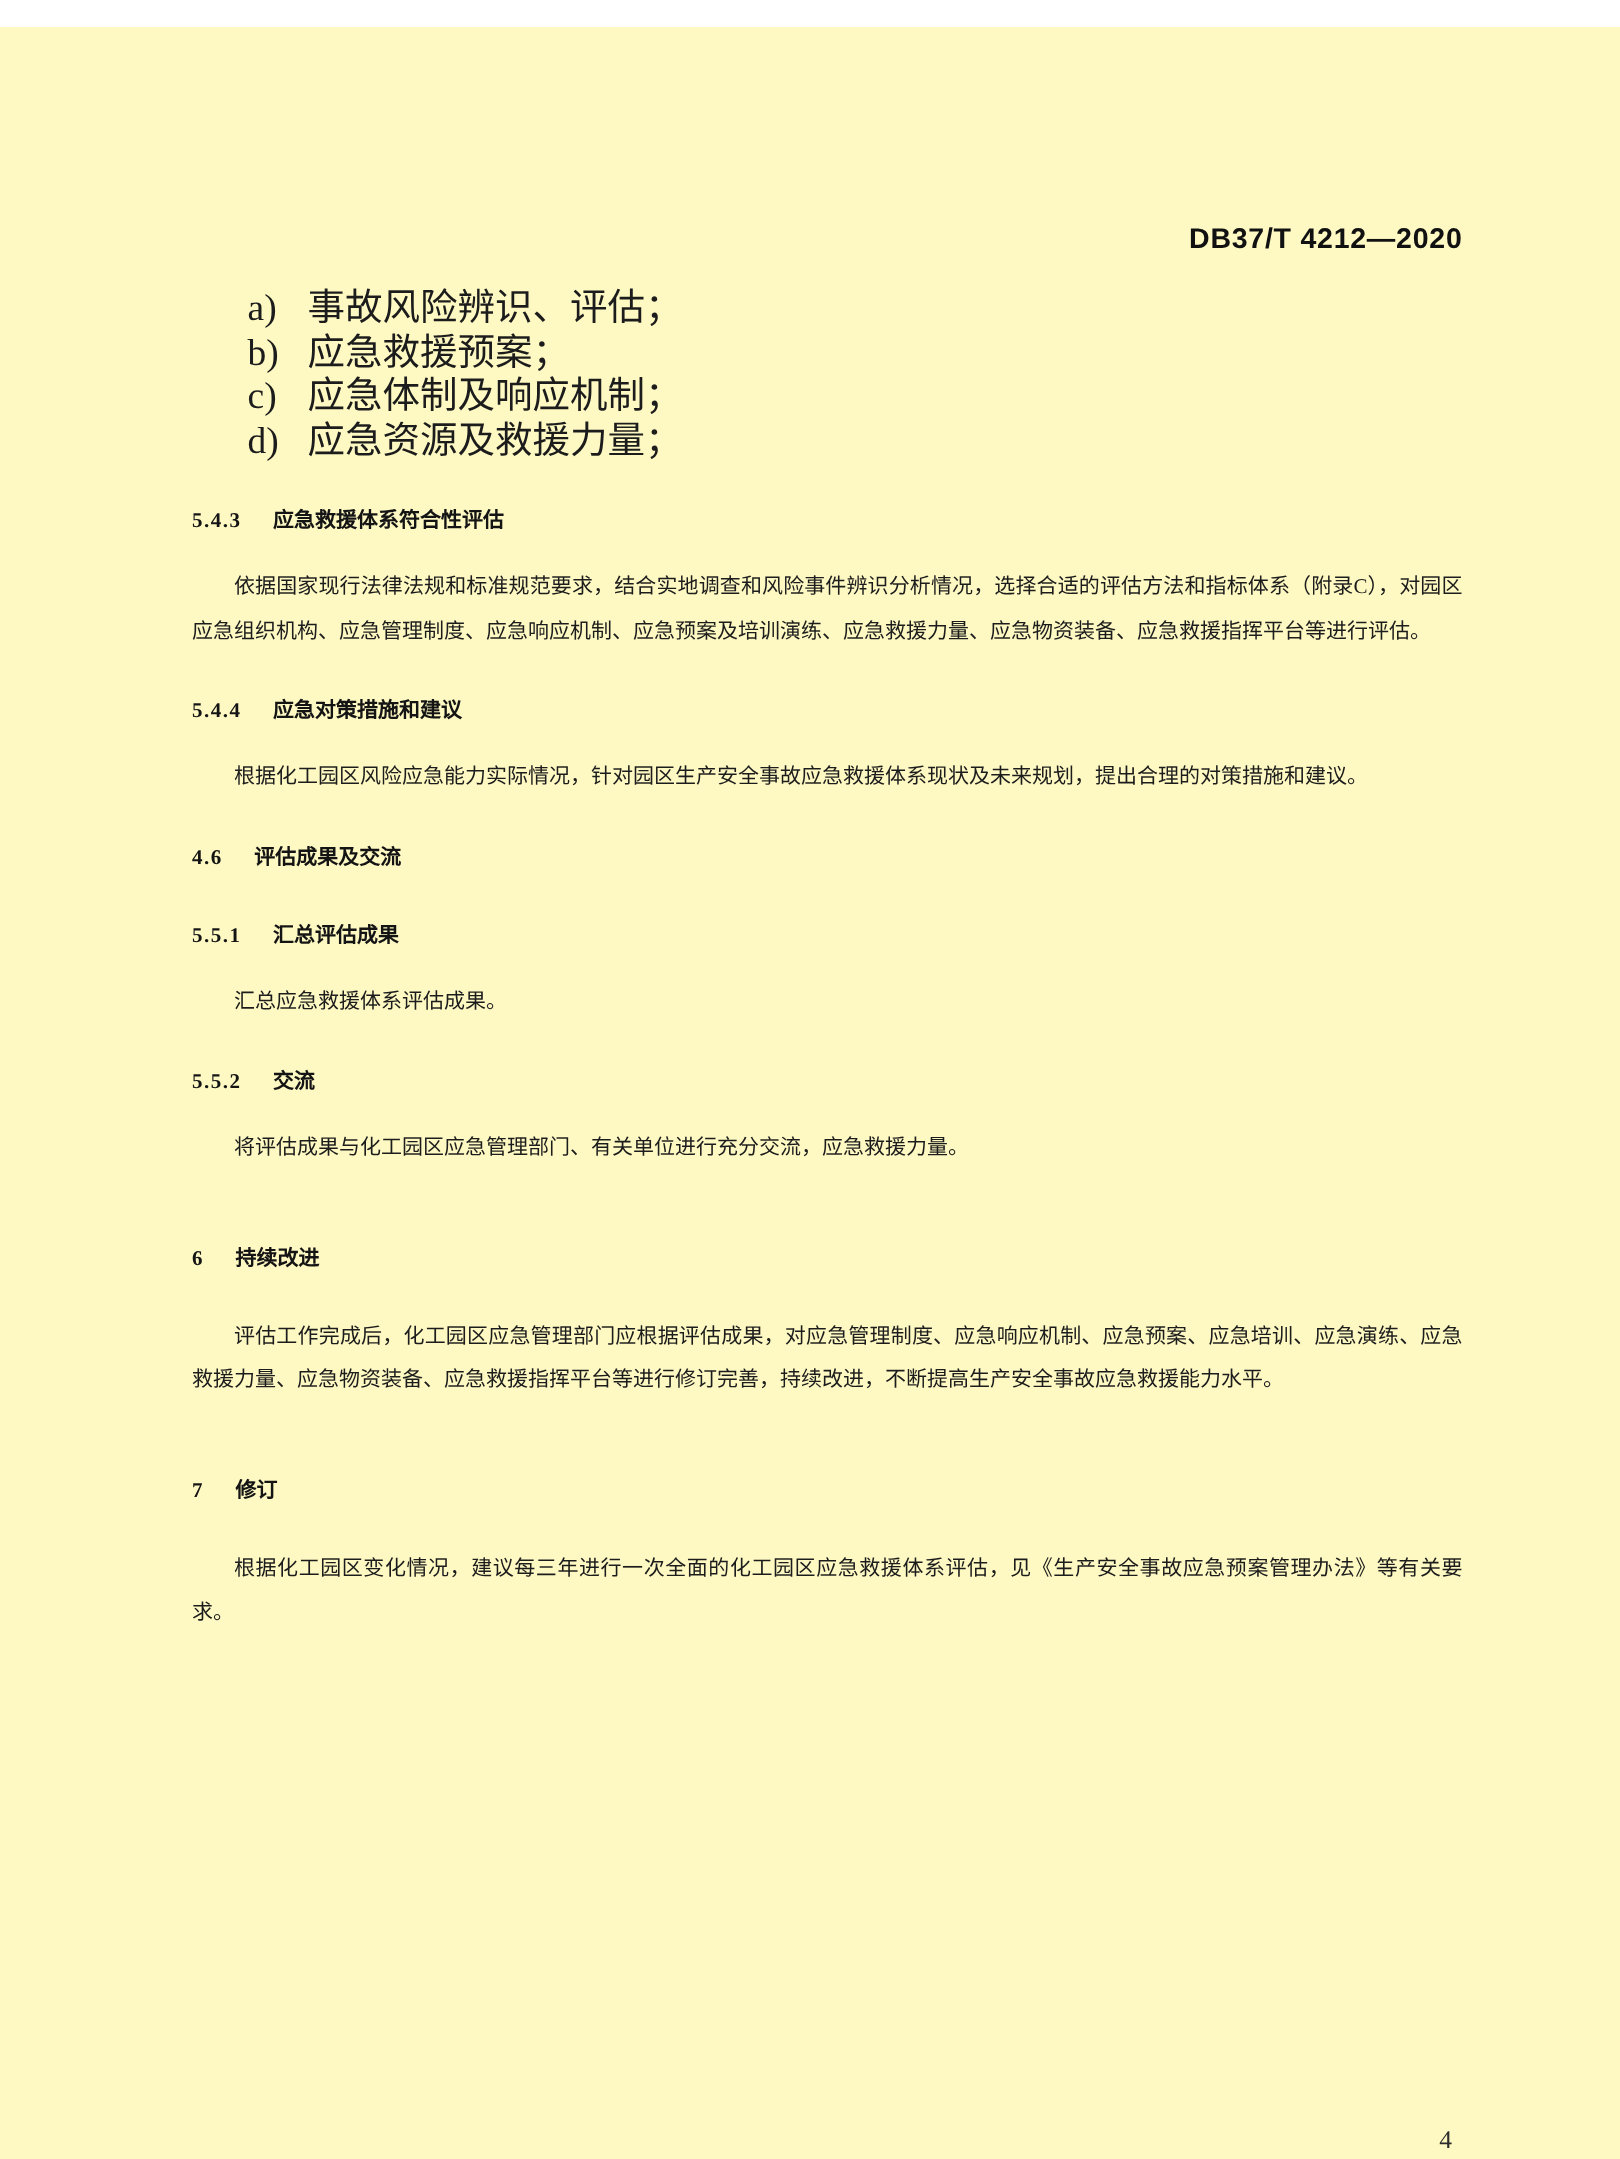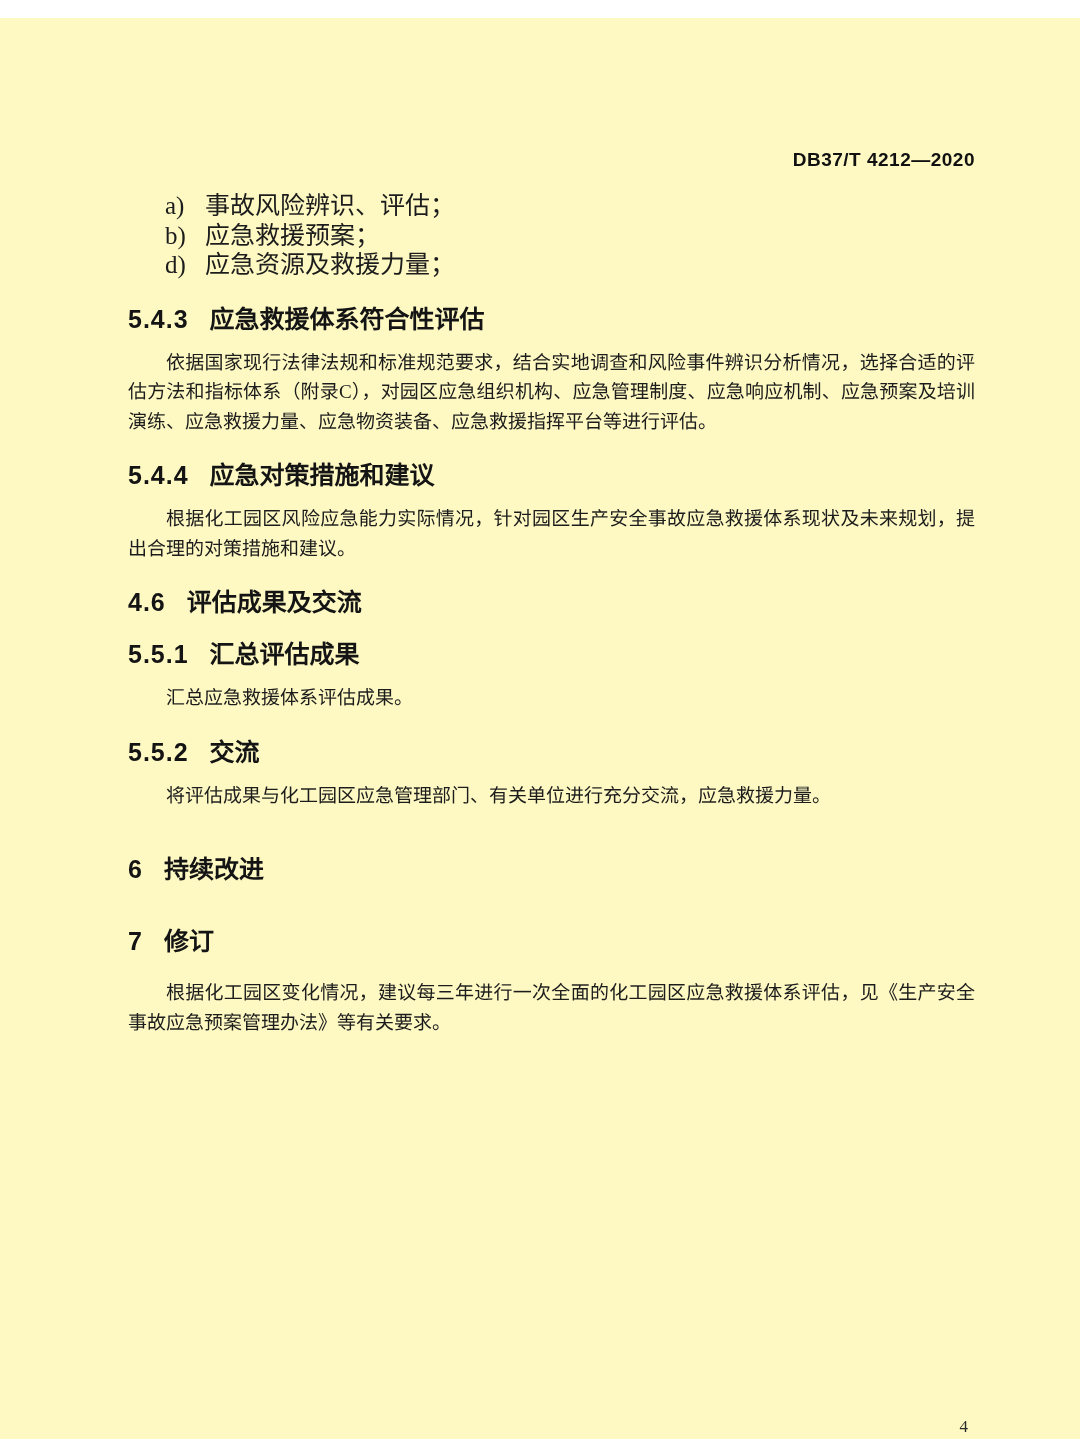--- a/index.html
+++ b/index.html
@@ -43,30 +43,30 @@
   .li-label {
     display: inline-block;
     width: 40px;
     font-family: "Liberation Serif", "DejaVu Serif", serif;
   }
   
   .sec { margin-top: 26px; }
   .sec.chapter { margin-top: 46px; }
   .heading {
     margin: 0;
-    font-family: Liberation Sans, sans-serif;
+    font-family: Liberation Serif, serif;
     font-weight: 700;
-    font-size: 25px;
+    font-size: 14px;
     line-height: 26px;
     color: #141414;
   }
   .h-num { margin-right: 21px; letter-spacing: 1px; }
   .para {
     margin: 16px 0 0 0;
-    font-size: 19px;
+    font-size: 14px;
     line-height: 29.5px;
     text-align: justify;
     text-indent: 2em;
     color: #1c1c1c;
   }
   .sec.chapter .para { margin-top: 24px; }
   
   .page-footer {
     position: absolute;
     right: 112px;
@@ -85,20 +85,23 @@
     <div class="doc-header">
       <span>DB37/T 4212—2020</span>
     </div>
 
     <ul class="item-list">
       <li>
         <span class="li-label">a)</span><span>事故风险辨识、评估；</span>
       </li>
       <li>
         <span class="li-label">b)</span><span>应急救援预案；</span>
+      </li>
+      <li>
+        <span class="li-label">c)</span><span>应急体制及响应机制；</span>
       </li>
       <li>
         <span class="li-label">d)</span><span>应急资源及救援力量；</span>
       </li>
     </ul>
 
     <div class="sec">
       <h3 class="heading">
         <span class="h-num">5.4.3</span><span>应急救援体系符合性评估</span>
       </h3>
@@ -129,20 +132,21 @@
       <h3 class="heading">
         <span class="h-num">5.5.2</span><span>交流</span>
       </h3>
       <p class="para">将评估成果与化工园区应急管理部门、有关单位进行充分交流，应急救援力量。</p>
     </div>
 
     <div class="sec chapter">
       <h3 class="heading">
         <span class="h-num">6</span><span>持续改进</span>
       </h3>
+      <p class="para">评估工作完成后，化工园区应急管理部门应根据评估成果，对应急管理制度、应急响应机制、应急预案、应急培训、应急演练、应急救援力量、应急物资装备、应急救援指挥平台等进行修订完善，持续改进，不断提高生产安全事故应急救援能力水平。</p>
     </div>
 
     <div class="sec chapter">
       <h3 class="heading">
         <span class="h-num">7</span><span>修订</span>
       </h3>
       <p class="para">根据化工园区变化情况，建议每三年进行一次全面的化工园区应急救援体系评估，见《生产安全事故应急预案管理办法》等有关要求。</p>
     </div>
 
   </div>

